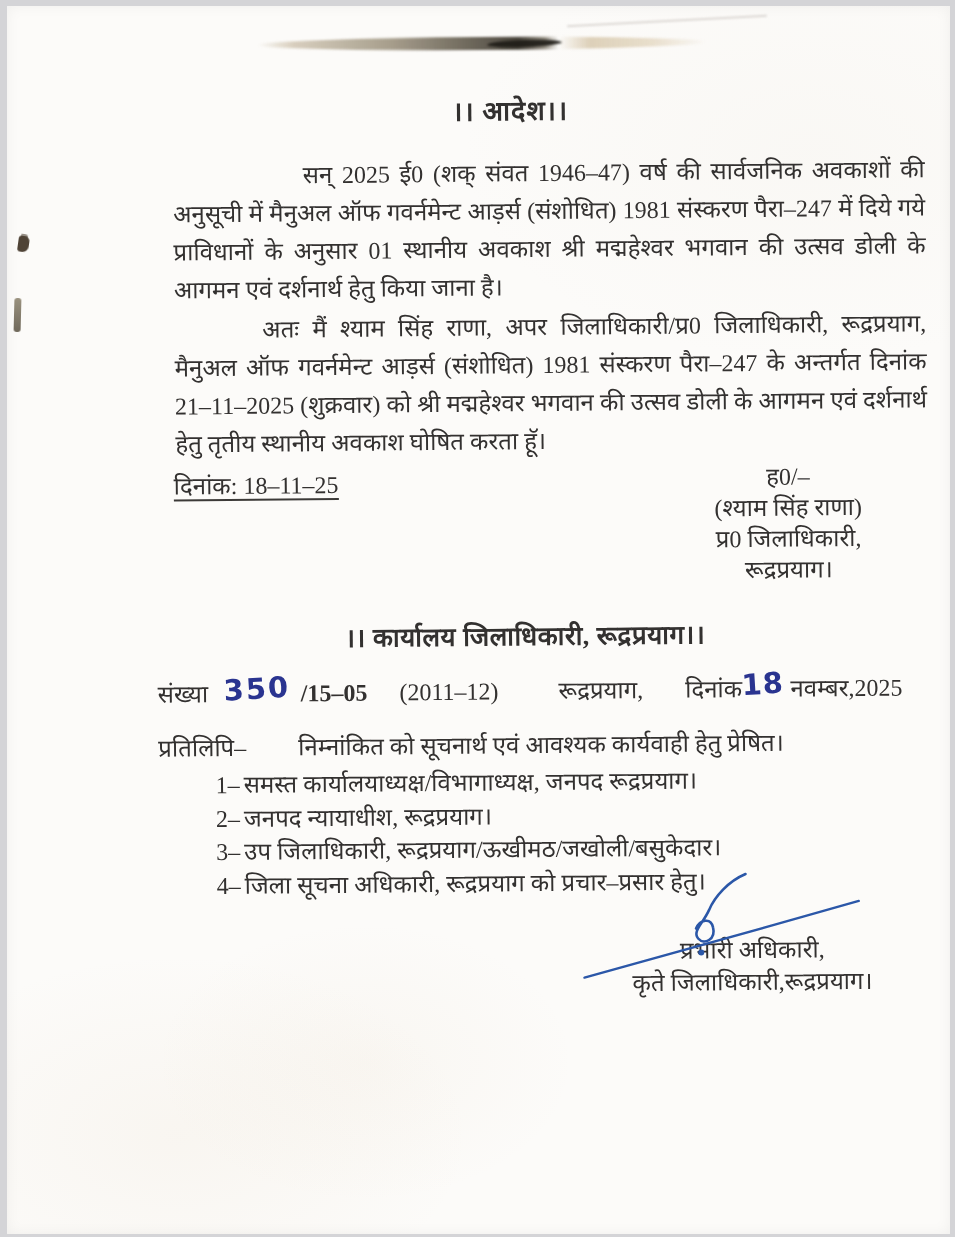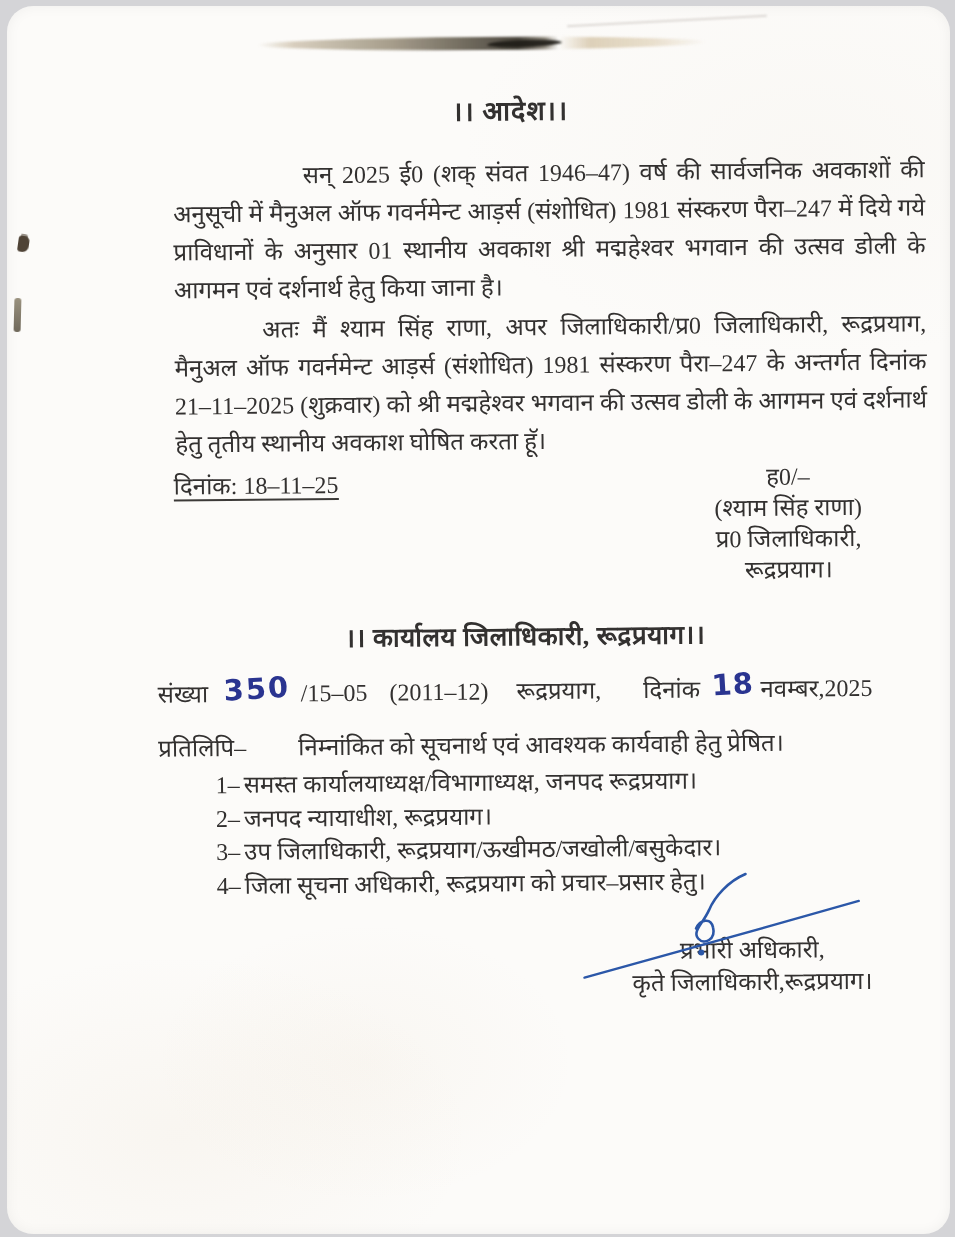--- a/index.html
+++ b/index.html
@@ -17,21 +17,20 @@
   }
   .viewport{position:relative;width:955px;height:1237px;background:#d4d4d7;}
   .paper{
     position:absolute;left:7px;right:5px;top:6px;bottom:3px;
     background:
       radial-gradient(420px 260px at 18% 92%, rgba(205,175,130,0.07), transparent 70%),
       radial-gradient(300px 200px at 38% 86%, rgba(205,175,130,0.06), transparent 70%),
       radial-gradient(500px 300px at 85% 12%, rgba(220,210,190,0.08), transparent 70%),
       var(--paper);
     box-shadow:inset 0 0 14px rgba(0,0,0,0.05);
-    border-radius:26px;
   }
   
   .smudge{position:absolute;top:31px;left:250px;width:450px;height:13px;
     background:linear-gradient(90deg,transparent 0%,rgba(150,125,80,0.35) 8%,rgba(95,80,50,0.55) 30%,rgba(45,40,30,0.85) 58%,rgba(70,60,40,0.55) 64%,transparent 67%,rgba(175,145,90,0.40) 74%,rgba(190,160,105,0.30) 88%,transparent 100%);
     border-radius:50%;filter:blur(1.3px);transform:rotate(-0.4deg);}
   .smudge-core{position:absolute;top:34px;left:480px;width:75px;height:7px;background:rgba(30,28,22,0.9);border-radius:50%;filter:blur(1px);transform:rotate(-2deg);}
   .edge-mark-1{position:absolute;top:230px;left:11px;width:11px;height:16px;background:#4f4336;border-radius:3px 5px 6px 3px;filter:blur(0.6px);transform:rotate(8deg);
     box-shadow:0 -4px 0 -2px rgba(80,70,55,0.6);}
   .edge-mark-2{position:absolute;top:292px;left:7px;width:7px;height:34px;background:linear-gradient(180deg,#9a927f,#6f685a);border-radius:3px;filter:blur(0.5px);transform:rotate(1.5deg);}
   .fold-line{position:absolute;top:14px;left:560px;width:200px;height:2px;background:rgba(160,155,145,0.35);transform:rotate(-3deg);filter:blur(1px);}
@@ -58,24 +57,24 @@
     text-align:center;font-size:26px;font-weight:700;margin:30px 0 14px 0;
     transform:translateX(-18px);letter-spacing:0.5px;
   }
   .number-line{display:flex;align-items:baseline;white-space:nowrap;margin-top:6px;}
   .hand{
     font-family:"DejaVu Sans",sans-serif;
     color:var(--hand);font-weight:600;font-size:29px;letter-spacing:2px;
     transform:rotate(-3deg) translateY(-3px);display:inline-block;
   }
   .nl-num{margin:0 10px 0 16px;}
-  .nl-s1{margin-right:22px;}
-  .nl-s2{margin-right:28px;}
+  .nl-s1{margin-right:32px;font-weight:bold;}
+  .nl-s2{margin-right:60px;}
   .nl-s3{margin-right:42px;}
-  .nl-s4{margin-right:12px;}
+  .nl-s4{}
   .nl-date{margin-right:6px;letter-spacing:1px;}
 
   .copy-row{display:flex;margin-top:16px;}
   .copy-label{width:140px;flex:0 0 140px;}
   .copy-intro{flex:1;}
   .copy-list{margin-top:2px;}
   .copy-item{display:flex;line-height:33.5px;}
   .copy-item .num{width:85px;flex:0 0 85px;padding-left:57px;box-sizing:border-box;}
 
   .footer-sign{

